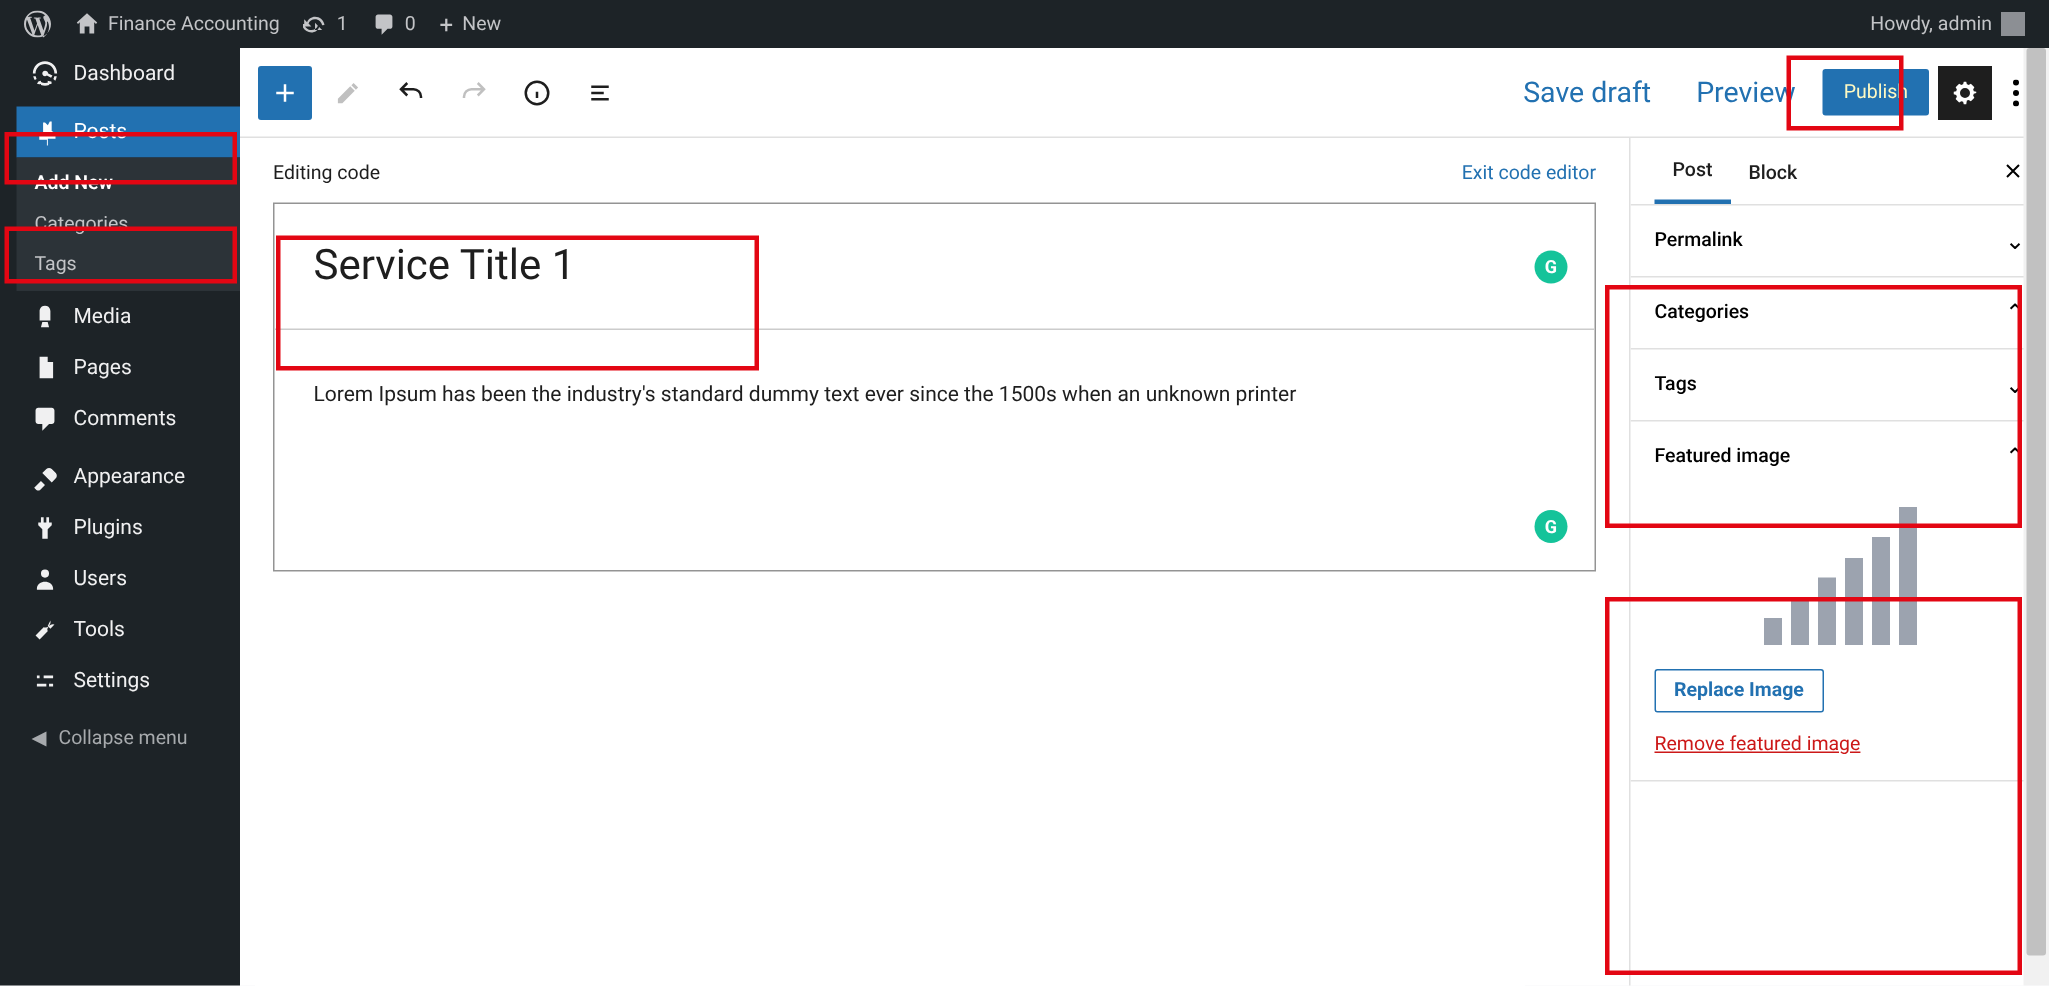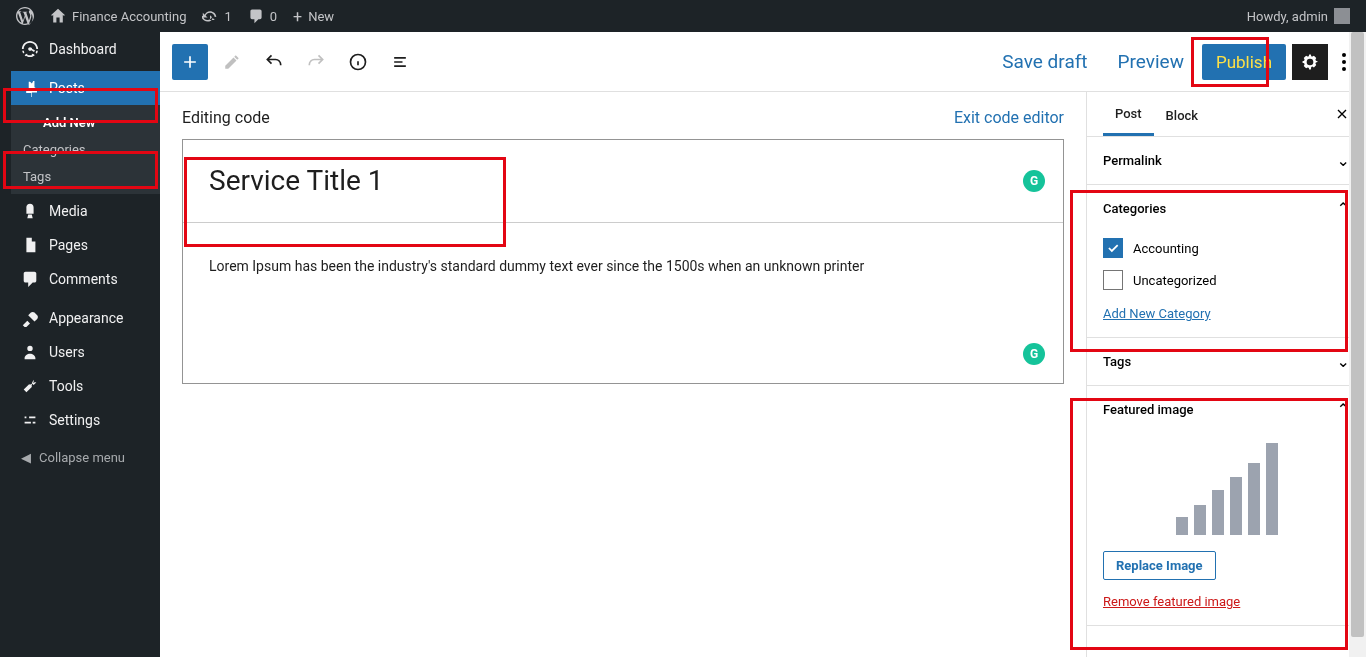--- a/index.html
+++ b/index.html
@@ -13,44 +13,44 @@
 .avatar { width: 16px; height: 16px; background: #8c8f94; }
 
 
 .sidebar { position: absolute; top: 32px; left: 0; width: 160px; bottom: 0; background: #1d2327; color: #fff; font-size: 14px; padding-left: 11px; }
 .menu-item { display: flex; align-items: center; gap: 8px; padding: 8px 10px; cursor: pointer; color: #f0f0f1; }
 .menu-item.top { color: #f0f0f1; }
 .menu-item.active { background: #2271b1; color: #fff; }
 .menu-item .mi-icon { width: 20px; text-align: center; font-size: 16px; }
 .submenu { background: #2c3338; padding: 4px 0; }
 .submenu-item { padding: 6px 12px; font-size: 13px; color: #c3c4c7; cursor: pointer; }
-.submenu-item.current { color: #fff; font-weight: 600; margin-left: 20px; }
+.submenu-item.current { color: #fff; font-weight: 600; }
 .menu-sep { height: 5px; }
 .collapse { display: flex; align-items: center; gap: 8px; padding: 8px 10px; color: #a7aaad; font-size: 13px; cursor: pointer; }
 
 
 .hl { position: absolute; border: 3px solid #e30613; pointer-events: none; z-index: 200; }
 
 
 .main { position: absolute; left: 160px; top: 32px; right: 0; bottom: 0; background: #fff; display: flex; flex-direction: column; }
 
 
 .editor-toolbar { height: 60px; border-bottom: 1px solid #e0e0e0; display: flex; align-items: center; justify-content: space-between; padding: 0 12px; }
 .tb-left, .tb-right { display: flex; align-items: center; gap: 6px; }
 .icon-btn { width: 36px; height: 36px; display: flex; align-items: center; justify-content: center; cursor: pointer; border-radius: 2px; color: #1e1e1e; }
 .icon-btn.add { background: #2271b1; color: #fff; }
 .link-btn { color: #2271b1; font-size: 19px; padding: 8px 12px; cursor: pointer; }
-.publish-btn { background: #2271b1; color: #fde047; padding: 8px 14px; font-size: 17px; border-radius: 2px; cursor: pointer; }
+.publish-btn { background: #2271b1; color: #fef9c3; padding: 8px 14px; font-size: 13px; border-radius: 2px; cursor: pointer; }
 .settings-btn { width: 36px; height: 36px; background: #1e1e1e; color: #fff; display: flex; align-items: center; justify-content: center; cursor: pointer; }
 .more-btn { width: 20px; height: 36px; display: flex; align-items: center; justify-content: center; cursor: pointer; }
 
 
 .editor-body { flex: 1; display: flex; }
 .editor-content { flex: 1; padding: 0; position: relative; overflow: auto; }
-.editing-code-row { display: flex; justify-content: space-between; padding: 16px 22px 12px; font-size: 16px; color: #1e1e1e; }
+.editing-code-row { display: flex; justify-content: space-between; padding: 16px 22px 12px; font-size: 13px; color: #1e1e1e; }
 .exit-code { color: #2271b1; cursor: pointer; }
 .code-area { margin: 0 22px 22px; border: 1px solid #949494; }
 .title-box { padding: 24px 26px; border-bottom: 1px solid #ccc; font-family: "Courier New", monospace; font-size: 28px; color: #1e1e1e; position: relative; }
 .grammarly { position: absolute; right: 18px; top: 50%; transform: translateY(-50%); width: 22px; height: 22px; background: #15c39a; border-radius: 50%; display:flex; align-items:center; justify-content:center; color:#fff; font-size:12px; font-weight:bold;}
 .content-box { padding: 26px; font-family: "Courier New", monospace; font-size: 14px; color: #1e1e1e; line-height: 2.5; min-height: 160px; position: relative; }
 .grammarly2 { position: absolute; right: 18px; bottom: 18px; width: 22px; height: 22px; background: #15c39a; border-radius: 50%; display:flex; align-items:center; justify-content:center; color:#fff; font-size:12px; font-weight:bold;}
 
 
 .settings-panel { width: 280px; border-left: 1px solid #e0e0e0; font-size: 13px; overflow-y: auto; }
 .panel-tabs { display: flex; align-items: center; border-bottom: 1px solid #e0e0e0; padding: 0 16px; position: relative; }
@@ -175,20 +175,28 @@
     <span class="mi-icon">
         <svg width="18" height="18" viewBox="0 0 20 20" fill="currentColor">
           <path d="M2 18l5-5 3 3-5 5zm16-7l-3 3-7-7 3-3c1-1 3-1 4 0l3 3c1 1 1 3 0 4z"></path>
         </svg>
       </span>
     <span>Appearance</span>
   </div>
   <div class="menu-item">
     <span class="mi-icon">
         <svg width="18" height="18" viewBox="0 0 20 20" fill="currentColor">
+          <path d="M13 2v4h2v2l-3 3v7h-4v-7L5 8V6h2V2h2v4h2V2z"></path>
+        </svg>
+      </span>
+    <span>Plugins</span>
+  </div>
+  <div class="menu-item">
+    <span class="mi-icon">
+        <svg width="18" height="18" viewBox="0 0 20 20" fill="currentColor">
           <path d="M10 9a3 3 0 100-6 3 3 0 000 6zm-6 8c0-3 3-5 6-5s6 2 6 5v1H4z"></path>
         </svg>
       </span>
     <span>Users</span>
   </div>
   <div class="menu-item">
     <span class="mi-icon">
         <svg width="18" height="18" viewBox="0 0 20 20" fill="currentColor">
           <path d="M14 3a4 4 0 01-5 5l-6 6 3 3 6-6a4 4 0 015-5l-3 3-2-2z"></path>
         </svg>
@@ -296,35 +304,20 @@
       <div class="panel-section">
         <div class="panel-header">
           <span>Permalink</span>
           <span class="chevron">⌄</span>
         </div>
       </div>
       <div class="panel-section">
         <div class="panel-header">
           <span>Categories</span>
           <span class="chevron">⌃</span>
-        </div>
-        <div class="panel-body">
-          <div class="cat-row">
-            <div class="checkbox checked">
-              <svg width="14" height="14" viewBox="0 0 24 24" fill="none" stroke="currentColor" stroke-width="3">
-                  <path d="M5 12l5 5L20 7"></path>
-                </svg>
-            </div>
-            <span>Accounting</span>
-          </div>
-          <div class="cat-row">
-            <div class="checkbox"></div>
-            <span>Uncategorized</span>
-          </div>
-          <span class="add-cat">Add New Category</span>
         </div>
       </div>
       <div class="panel-section">
         <div class="panel-header">
           <span>Tags</span>
           <span class="chevron">⌄</span>
         </div>
       </div>
       <div class="panel-section">
         <div class="panel-header">

